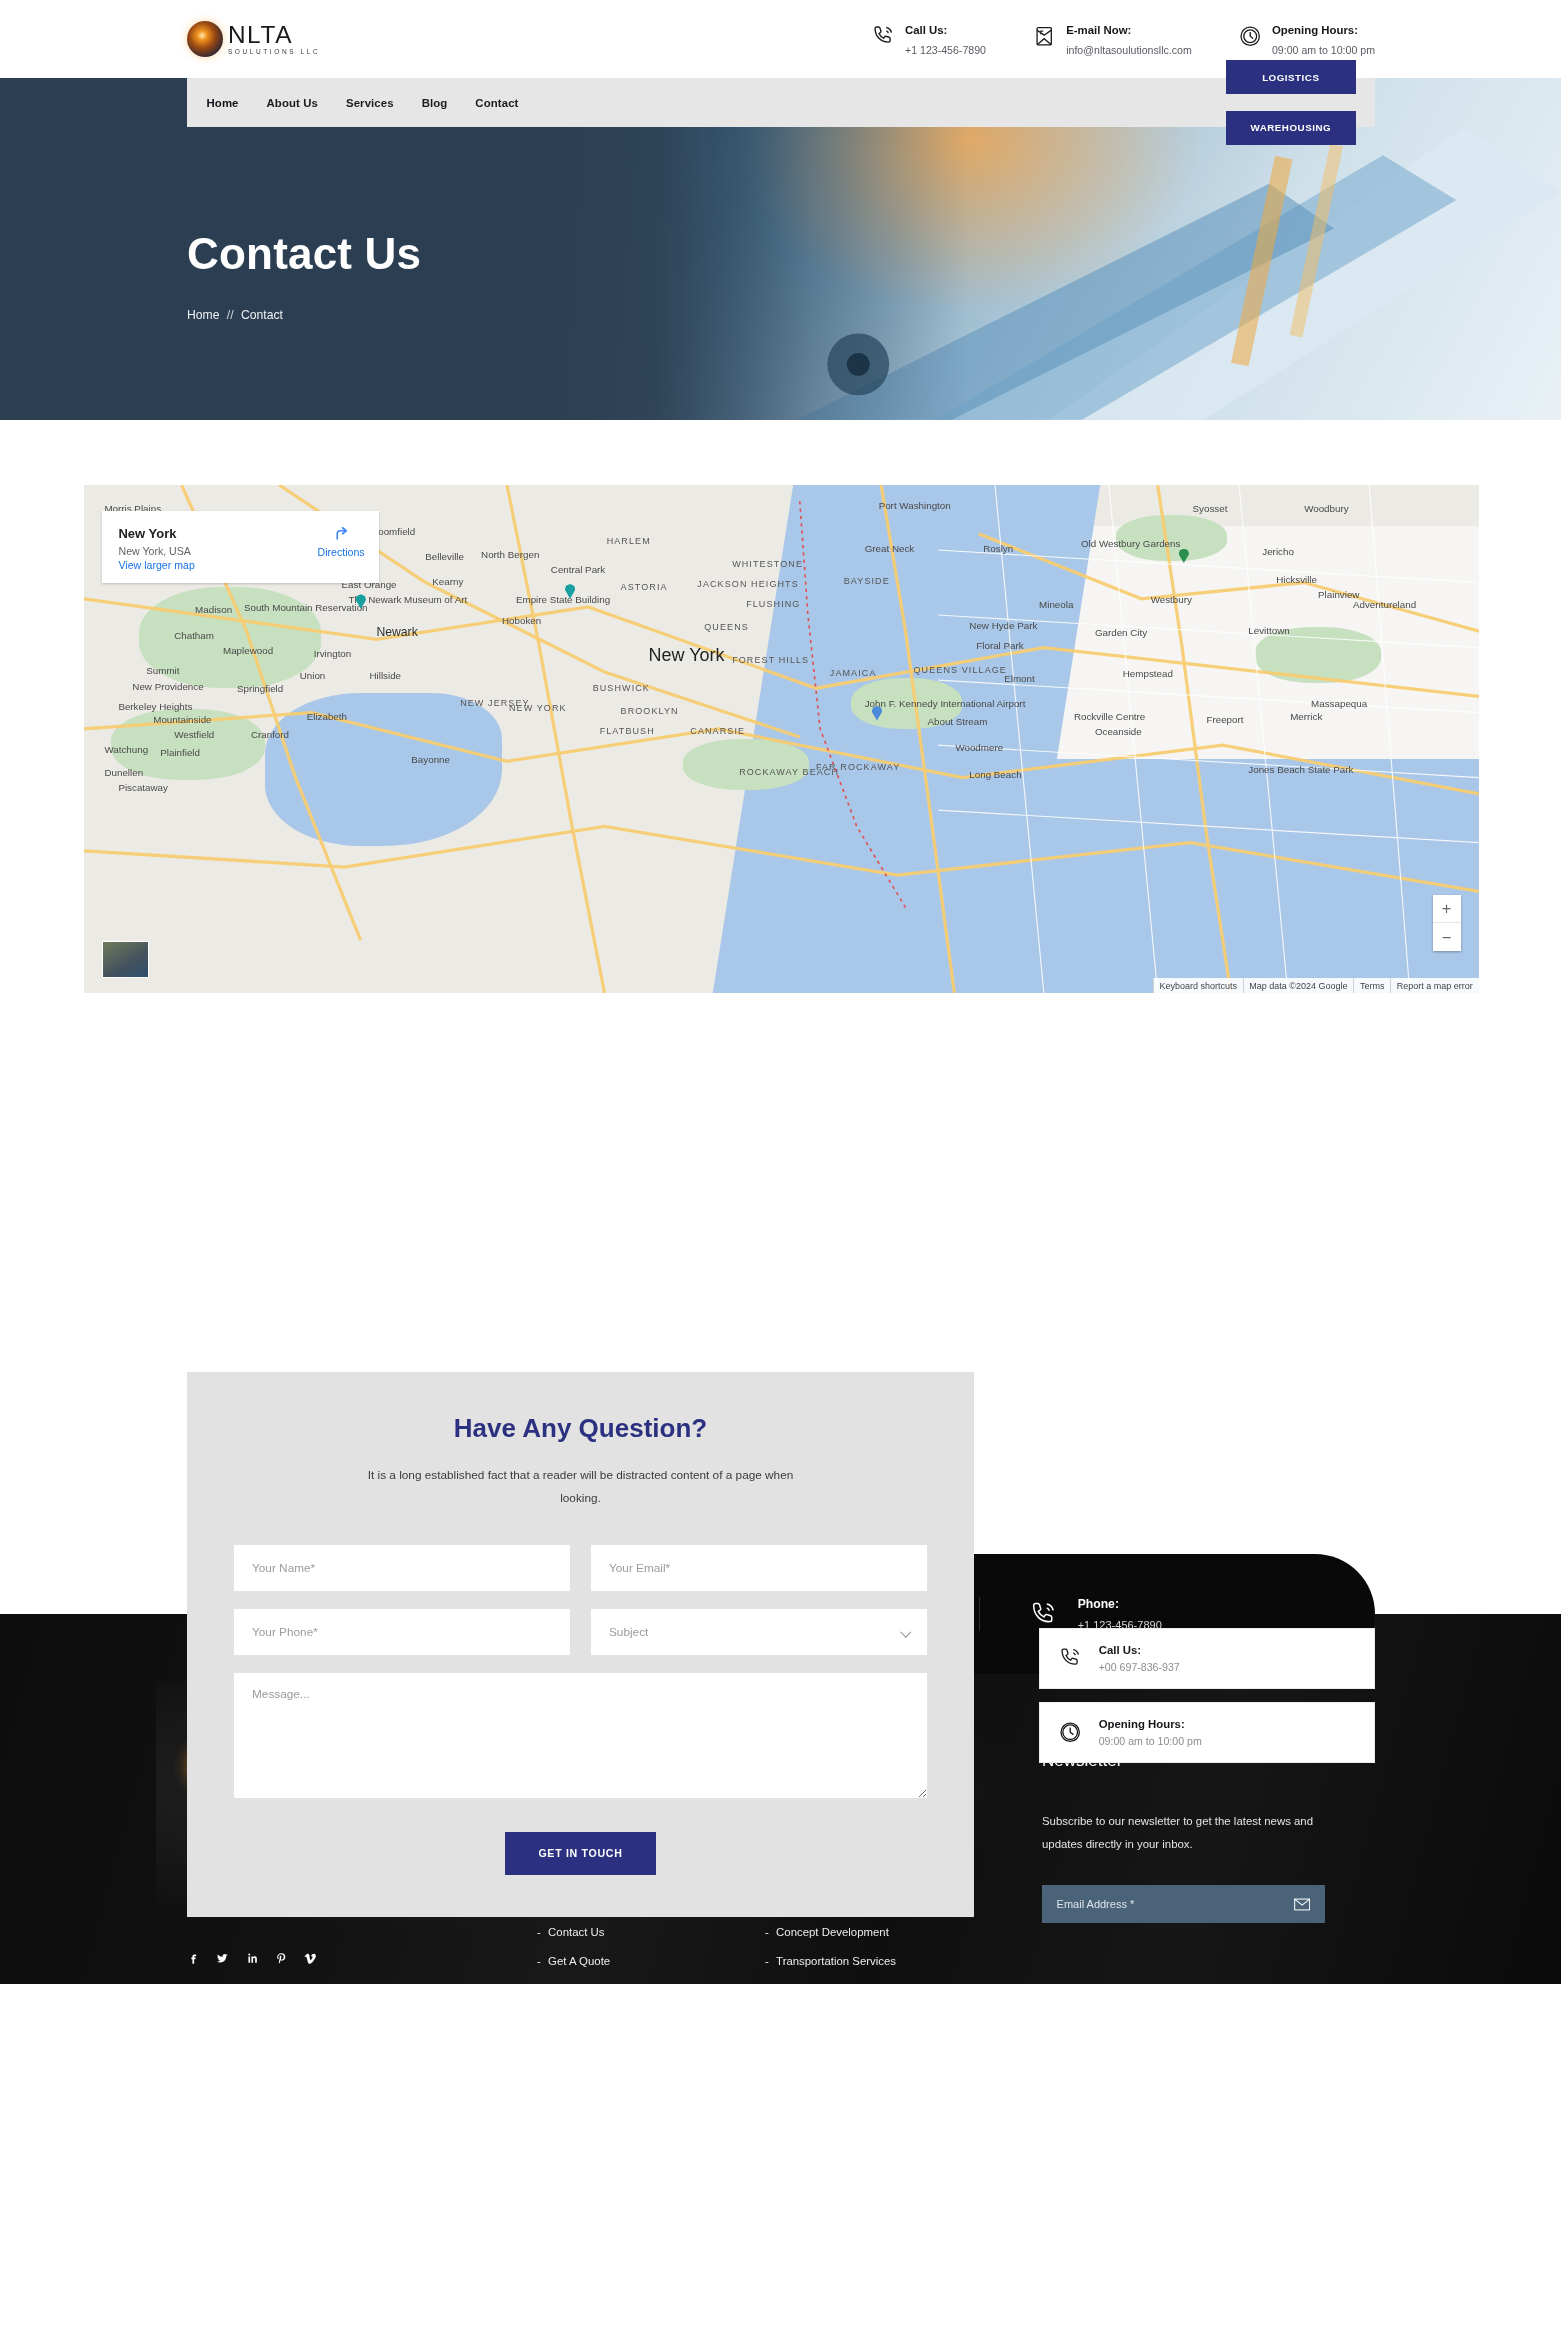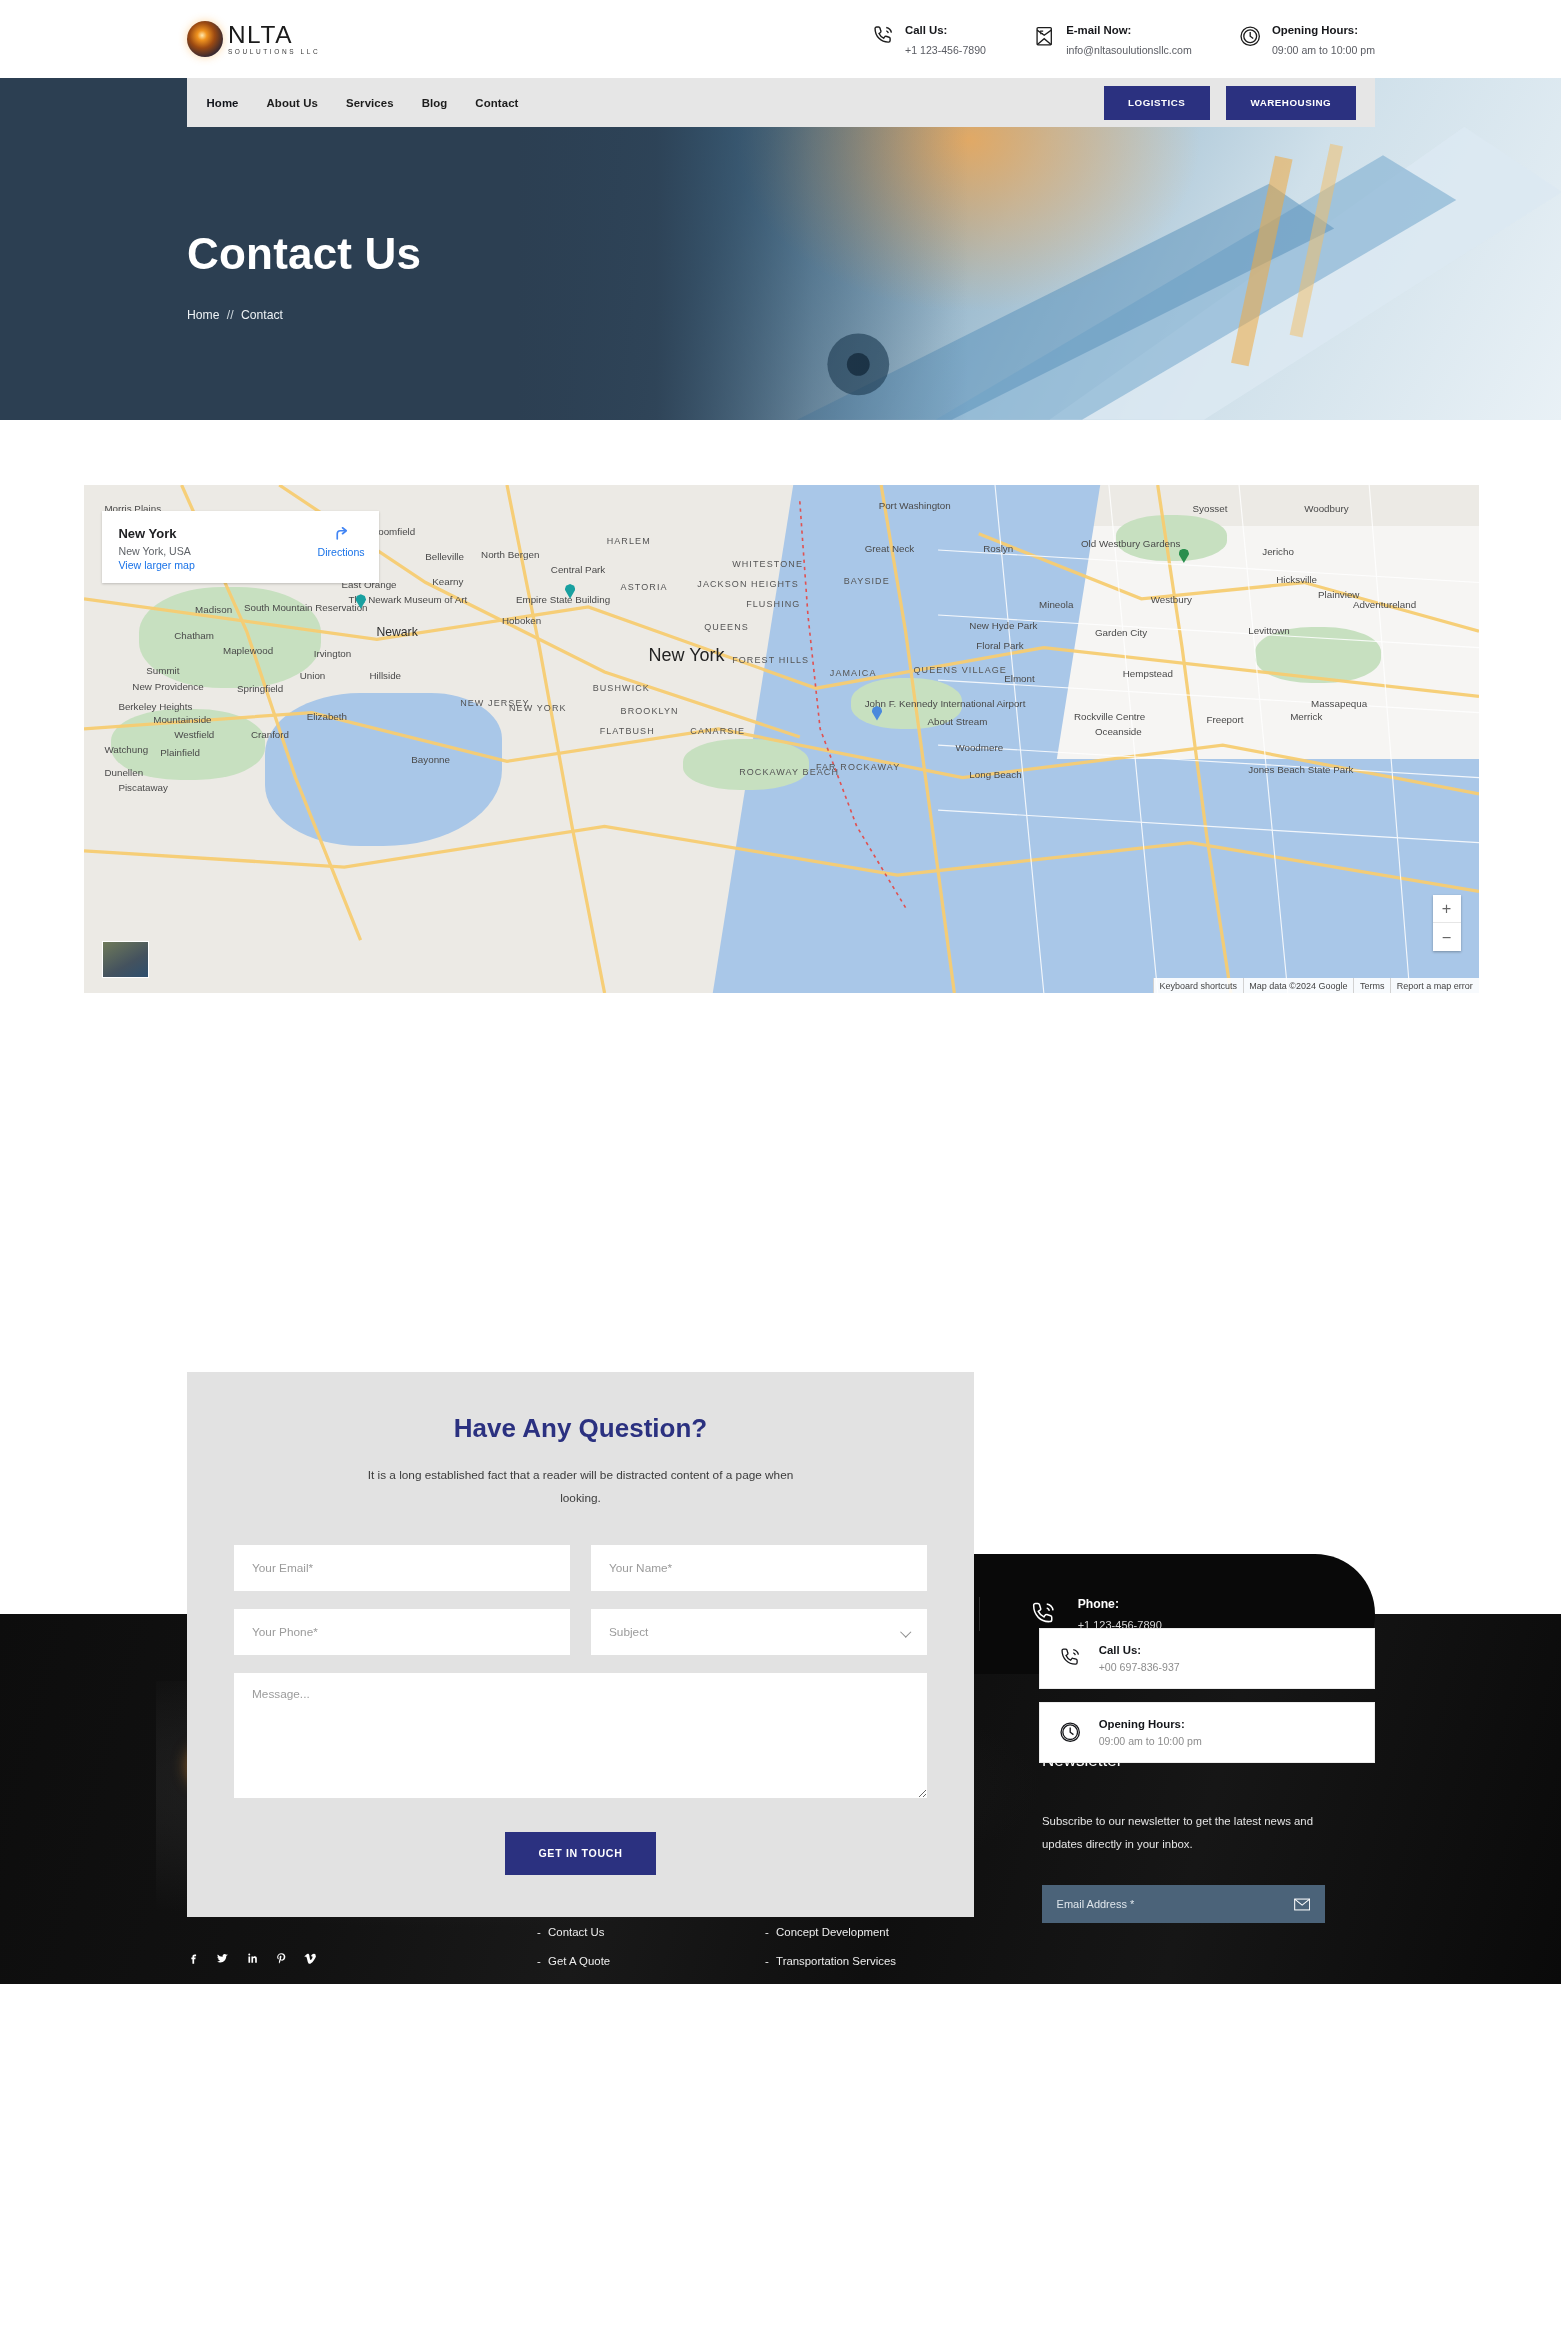--- a/index.html
+++ b/index.html
@@ -49,21 +49,21 @@
     padding: 0 19.5px;
     position: relative;
     z-index: 5;
   }
   .navlinks { display: flex; gap: 28px; }
   .navlink {
     font-size: 11.4px; color: #1c1c1c; text-decoration: none; font-weight: 600;
     letter-spacing: 0.1px;
   }
   .navlink.active { color: #10131a; }
-  .navbtns { margin-left: auto; display: flex; gap: 16.3px; }
+  .navbtns { margin-left: auto; display: flex; gap: 16.3px; flex-direction: column; }
   .navbtn {
     background: #2b3180; color: #fff; border: none;
     font-size: 9.8px; font-weight: bold; letter-spacing: 0.5px;
     padding: 0 24.4px; height: 34px; cursor: pointer;
     font-family: "Liberation Sans", sans-serif;
   }
 
   
   .hero {
     height: 342px;
@@ -538,22 +538,22 @@
       <span>Map data ©2024 Google</span>
       <span>Terms</span>
       <span>Report a map error</span>
     </div>
   </div>
 
   <div class="formcard">
     <div class="form-title">Have Any Question?</div>
     <div class="form-sub">It is a long established fact that a reader will be distracted content of a page when looking.</div>
     <div class="form-grid">
+      <input class="finput" type="text" placeholder="Your Name*" style="">
       <input class="finput" type="email" placeholder="Your Email*" style="">
-      <input class="finput" type="text" placeholder="Your Name*" style="">
       <input class="finput" type="tel" placeholder="Your Phone*" style="">
       <div class="fselwrap">
         <select class="fselect">
           <option>Subject</option>
         </select>
       </div>
       <textarea class="ftextarea" placeholder="Message..." style=""></textarea>
     </div>
     <div class="form-btnrow">
       <button class="submitbtn">GET IN TOUCH</button>

